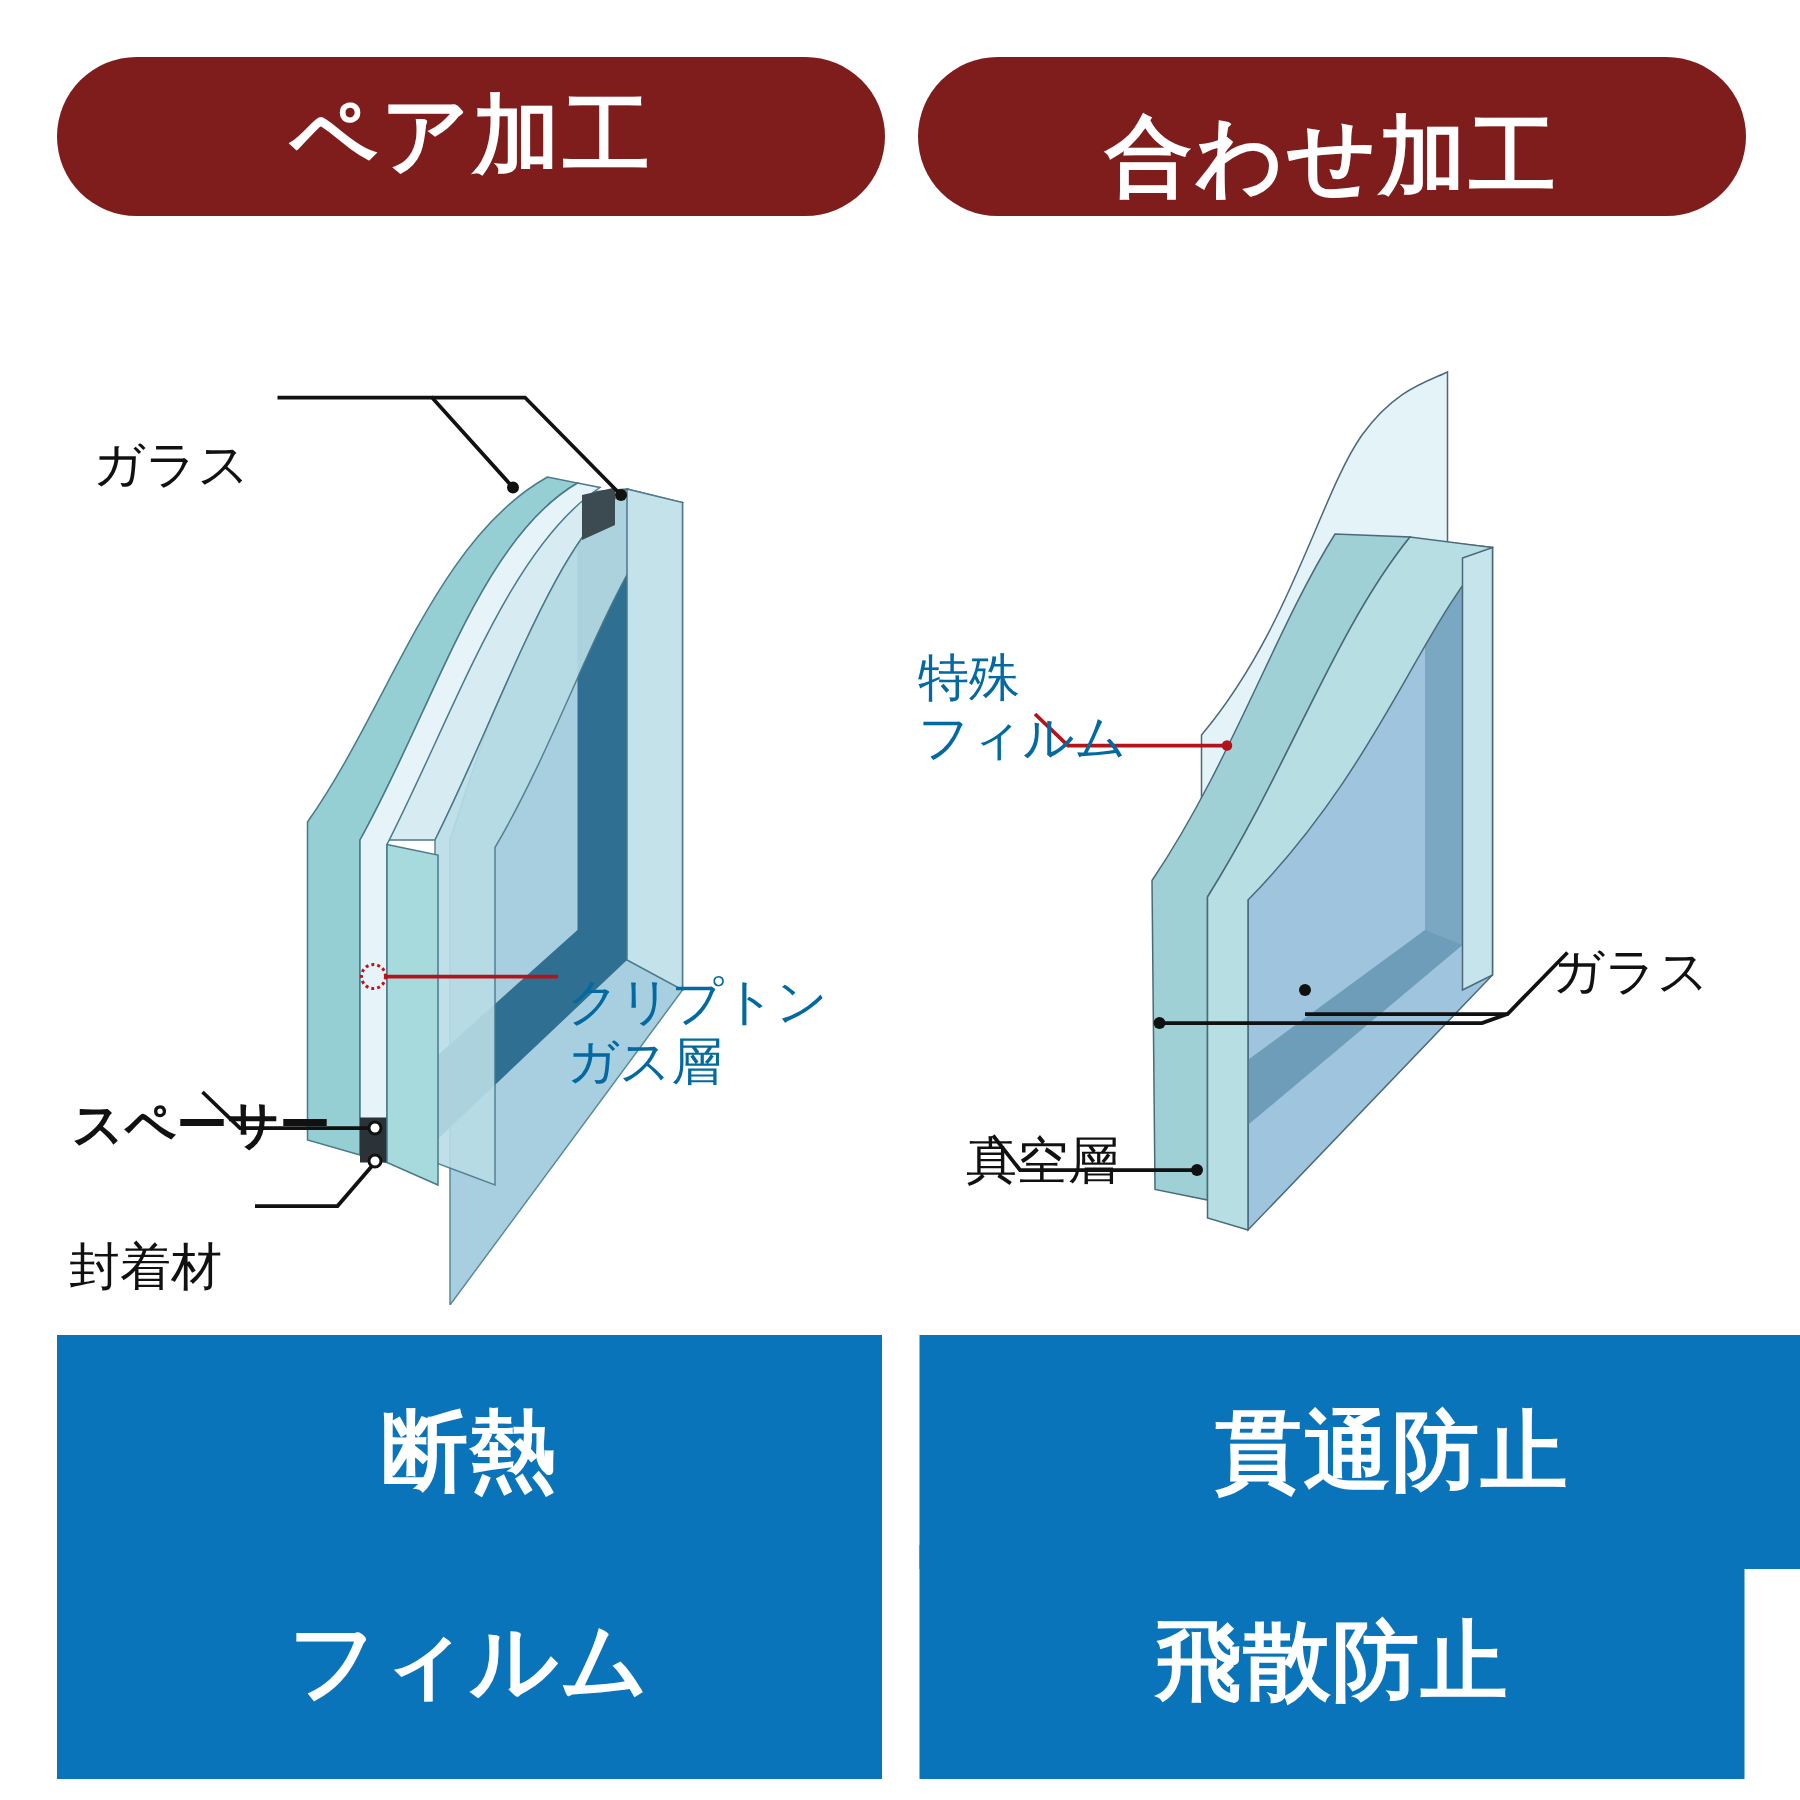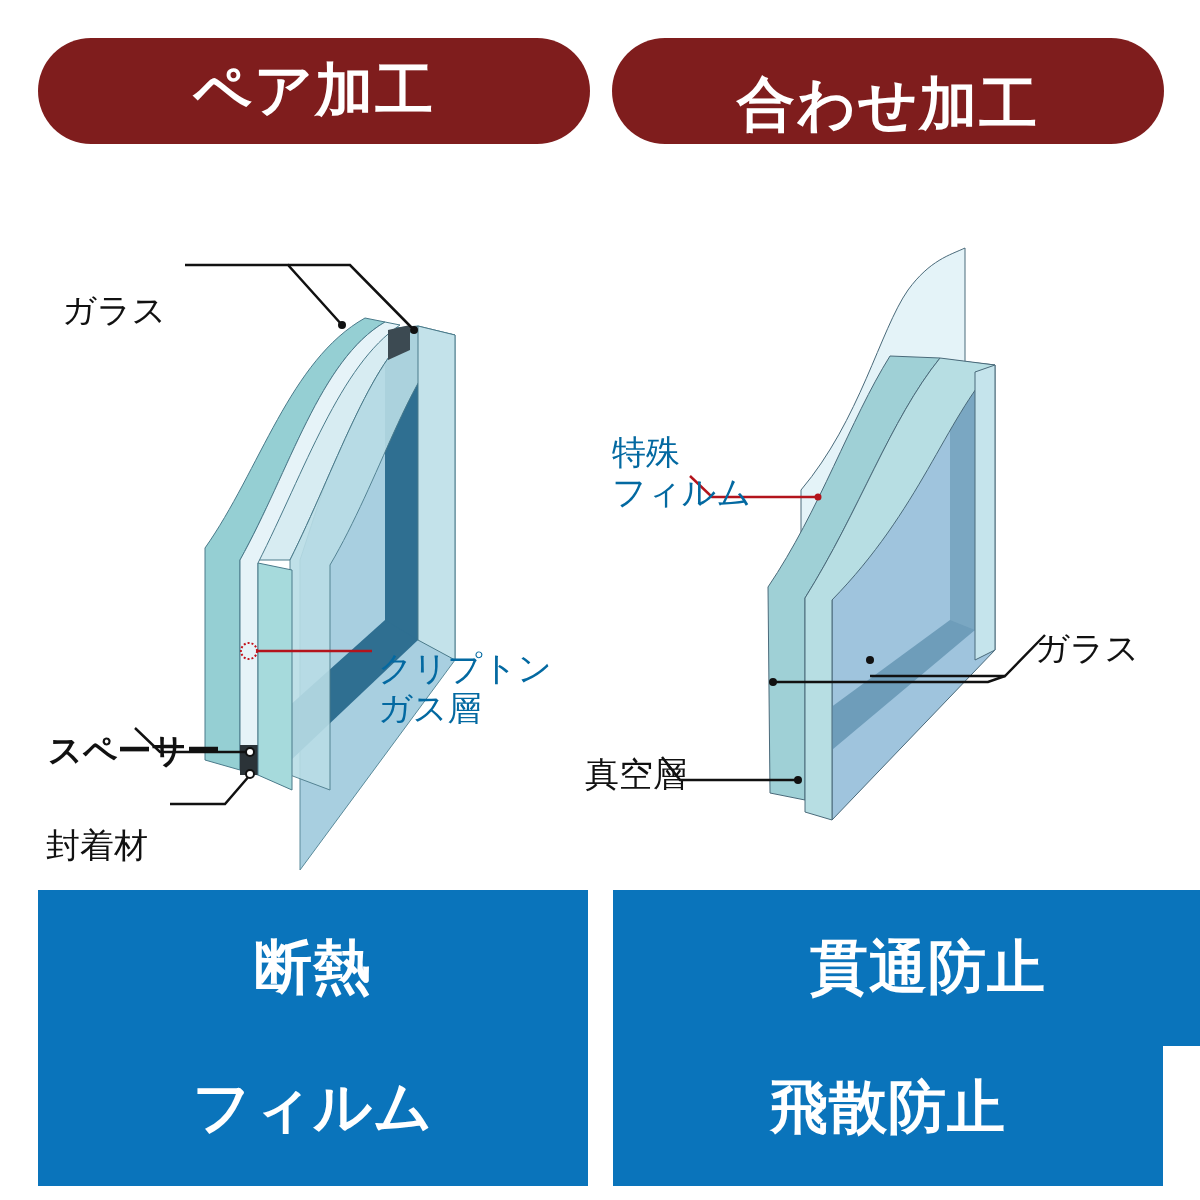--- a/index.html
+++ b/index.html
@@ -103,21 +103,21 @@
 
 <div class="lbl" style="left:62px; top:250px;">ガラス</div>
 <div class="lbl red" style="left:378px; top:608px;text-align:right;">クリプトン</div>
 <div class="lbl red" style="left:378px; top:648px;">ガス層</div>
 <div class="lbl bold" style="left:48px; top:690px;">スペーサー</div>
 <div class="lbl" style="left:46px; top:785px;">封着材</div>
 
 <div class="lbl red" style="left:612px; top:392px;">特殊</div>
 <div class="lbl red" style="left:612px; top:432px;">フィルム</div>
 <div class="lbl" style="left:1035px; top:588px;">ガラス</div>
-<div class="lbl" style="left:585px; top:714px;">真空層</div>
+<div class="lbl" style="left:644px; top:714px;">真空層</div>
 
 <div class="feature" id="feat-1">
   <span>断熱</span>
 </div>
 <div class="feature" id="feat-2">
   <span>貫通防止</span>
 </div>
 <div class="feature" id="feat-3">
   <span>フィルム</span>
 </div>

